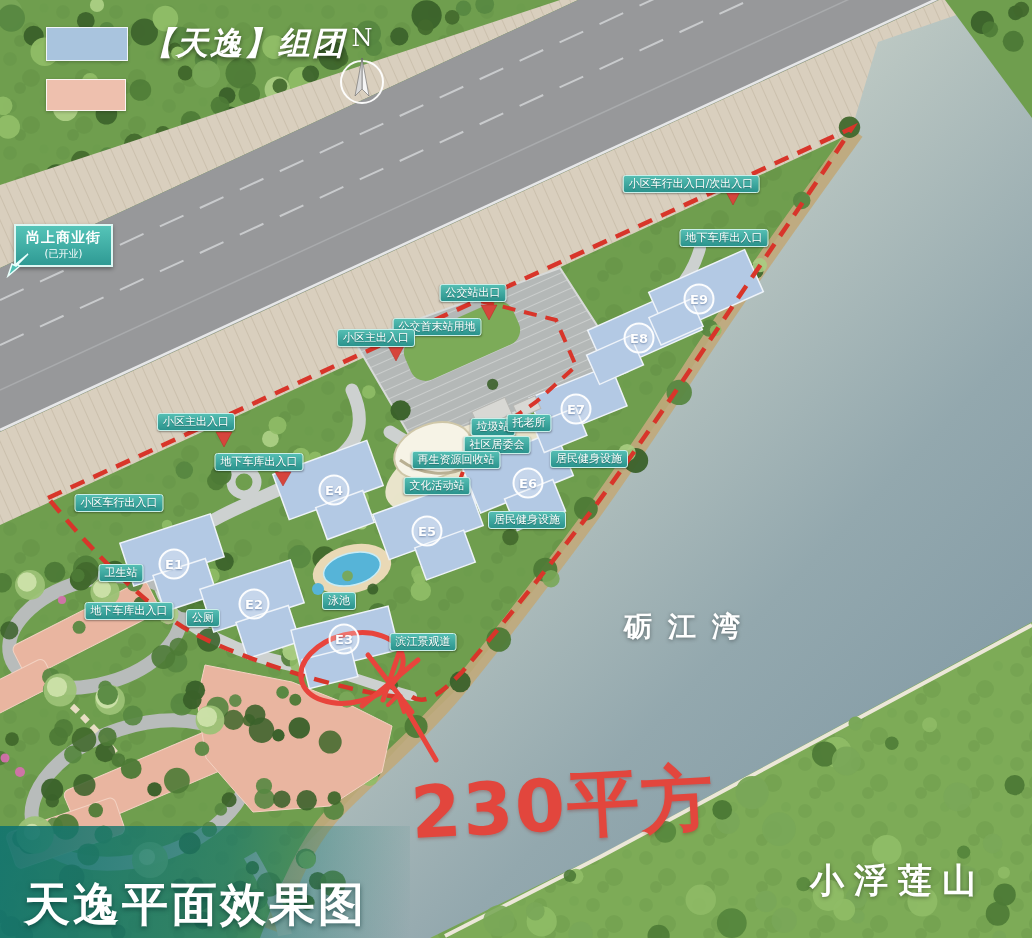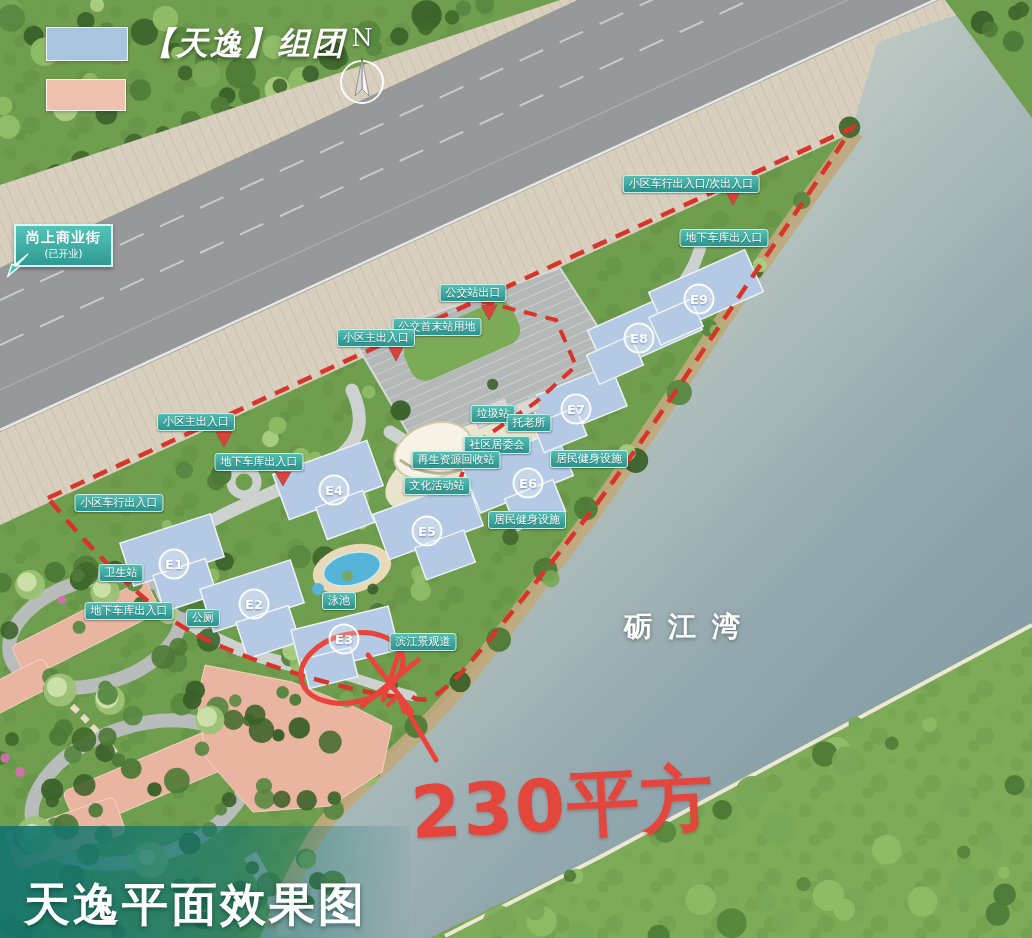--- a/index.html
+++ b/index.html
@@ -542,31 +542,32 @@
 
 <div class="shop">
   <div class="t1">尚上商业街</div>
   <div class="t2">(已开业)</div>
 </div>
 <svg class="shop-arrow" width="28" height="26" viewBox="0 0 28 26">
   <path d="M22,2 L10,12 L14,14 L2,24 L6,12 L10,14 Z" fill="#4fc0b4" stroke="#eafffc" stroke-width="1.5"></path>
 </svg>
 
 <div class="lbl bigwhite river-name" style="left:690px;top:627px">砺江湾</div>
+<div class="lbl bigwhite mountain-name" style="left:898px;top:881px">小浮莲山</div>
 <div class="lbl area-note" style="left:563px;top:806px">230平方</div>
 
 <div class="lbl bdg" style="left:473px;top:293px">公交站出口</div>
 <div class="lbl bdg" style="left:437px;top:327px">公交首末站用地</div>
 <div class="lbl bdg" style="left:376px;top:338px">小区主出入口</div>
 <div class="lbl bdg" style="left:691px;top:184px">小区车行出入口/次出入口</div>
 <div class="lbl bdg" style="left:724px;top:238px">地下车库出入口</div>
 <div class="lbl bdg" style="left:196px;top:422px">小区主出入口</div>
 <div class="lbl bdg" style="left:259px;top:462px">地下车库出入口</div>
 <div class="lbl bdg" style="left:119px;top:503px">小区车行出入口</div>
-<div class="lbl bdg" style="left:493px;top:414px">垃圾站</div>
+<div class="lbl bdg" style="left:493px;top:427px">垃圾站</div>
 <div class="lbl bdg" style="left:529px;top:423px">托老所</div>
 <div class="lbl bdg" style="left:497px;top:445px">社区居委会</div>
 <div class="lbl bdg" style="left:456px;top:460px">再生资源回收站</div>
 <div class="lbl bdg" style="left:437px;top:486px">文化活动站</div>
 <div class="lbl bdg" style="left:589px;top:459px">居民健身设施</div>
 <div class="lbl bdg" style="left:527px;top:520px">居民健身设施</div>
 <div class="lbl bdg" style="left:121px;top:573px">卫生站</div>
 <div class="lbl bdg" style="left:129px;top:611px">地下车库出入口</div>
 <div class="lbl bdg" style="left:203px;top:618px">公厕</div>
 <div class="lbl bdg" style="left:339px;top:601px">泳池</div>

